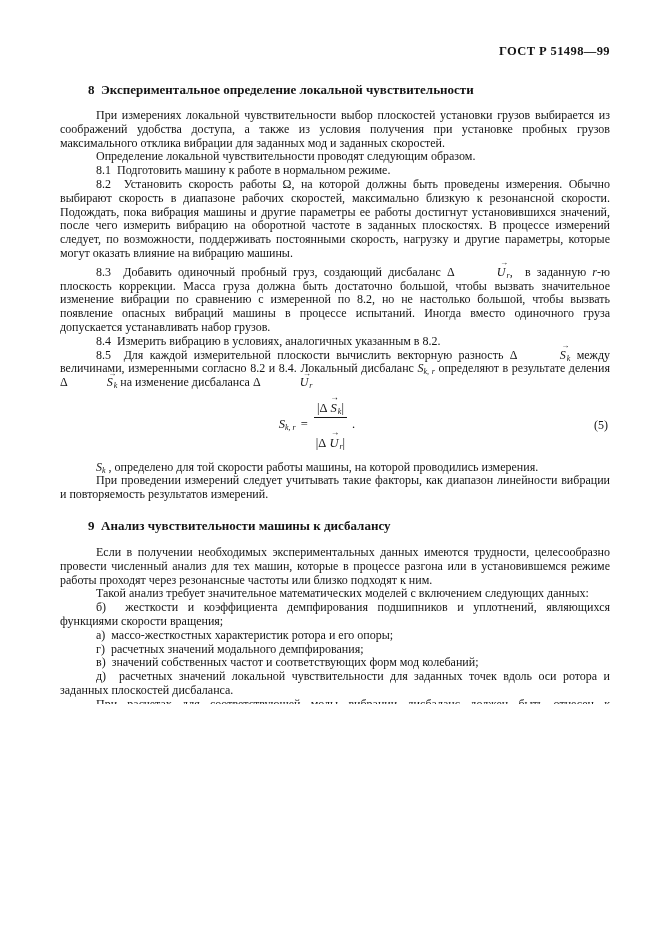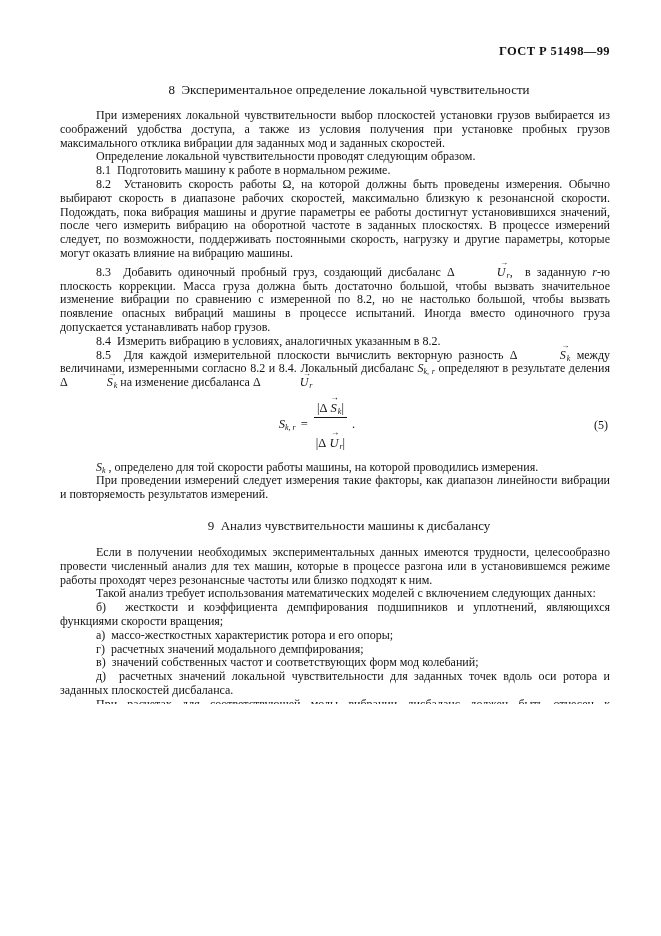--- a/index.html
+++ b/index.html
@@ -16,25 +16,25 @@
     overflow: hidden;
   }
   .doc-header {
     text-align: right;
     font-weight: bold;
     font-size: 12.5px;
     letter-spacing: 0.4px;
     margin: 0 0 0 0;
   }
   .sec-heading {
-    font-weight: normal;
+    font-weight: bold;
     font-size: 13px;
     margin: 0;
     padding-left: 28px;
-    text-align: center;
+    text-align: left;
   }
   .h8 { margin-top: 23px; margin-bottom: 11px; }
   .h9 { margin-top: 16px; margin-bottom: 12px; }
   p.body {
     margin: 0;
     font-size: 12px;
     line-height: 13.8px;
     text-align: justify;
     text-indent: 36px;
   }
@@ -121,26 +121,26 @@
   <div class="formula-row">
     <span class="formula-inner"><span class="it">S</span><sub class="it">k, r</sub><span class="eq-sign">=</span><span class="frac">
           <span class="num"><span>|Δ&nbsp;</span><span class="vec"><span class="it">S</span></span><sub class="it">k</sub><span>|</span></span>
           <span class="den"><span>|Δ&nbsp;</span><span class="vec"><span class="it">U</span></span><sub class="it">r</sub><span>|</span></span>
         </span><span class="formula-period">.</span></span>
     <span class="eq-number">(5)</span>
   </div>
 
   <p class="body"><span class="it">S</span><sub class="it">k</sub><span>&nbsp;, определено для той скорости работы машины, на которой проводились измерения.</span></p>
 
-  <p class="body">При проведении измерений следует измерения такие факторы, как диапазон линейности вибрации и повторяемость результатов измерений.</p>
+  <p class="body">При проведении измерений следует учитывать такие факторы, как диапазон линейности вибрации и повторяемость результатов измерений.</p>
 
   <h2 class="sec-heading h9">9&nbsp; Анализ чувствительности машины к дисбалансу</h2>
 
   <p class="body">Если в получении необходимых экспериментальных данных имеются трудности, целесообразно провести численный анализ для тех машин, которые в процессе разгона или в установившемся режиме работы проходят через резонансные частоты или близко подходят к ним.</p>
-  <p class="body">Такой анализ требует использования математических моделей с включением следующих данных:</p>
+  <p class="body">Такой анализ требует значительное математических моделей с включением следующих данных:</p>
 
   <p class="body">б)&nbsp; жесткости и коэффициента демпфирования подшипников и уплотнений, являющихся функциями скорости вращения;</p>
   <p class="body">а)&nbsp; массо-жесткостных характеристик ротора и его опоры;</p>
   <p class="body">г)&nbsp; расчетных значений модального демпфирования;</p>
   <p class="body">в)&nbsp; значений собственных частот и соответствующих форм мод колебаний;</p>
   <p class="body">д)&nbsp; расчетных значений локальной чувствительности для заданных точек вдоль оси ротора и заданных плоскостей дисбаланса.</p>
 
   <p class="body">При расчетах для соответствующей моды вибрации дисбаланс должен быть отнесен к соответствующей плоскости. Так для расчетов первой моды он должен быть отнесен к точке вблизи середины пролета ротора, а для второй моды — к точкам вблизи концов ротора, колеблющимся в противофазе.</p>
 
   <div class="page-number">9</div>

